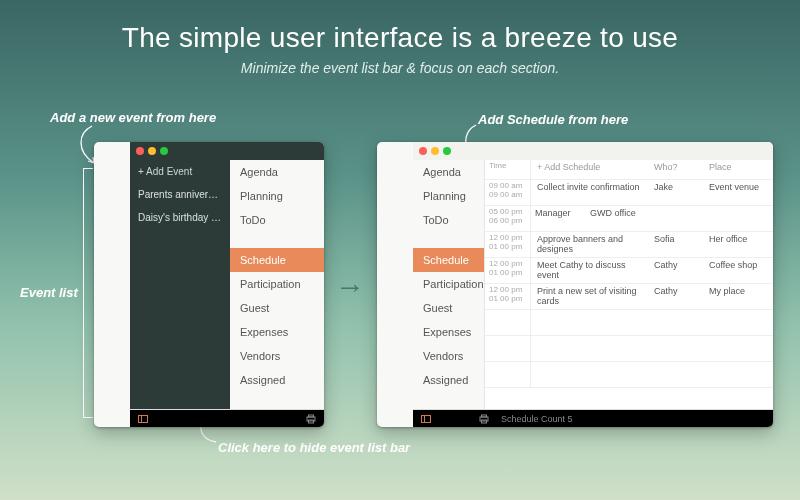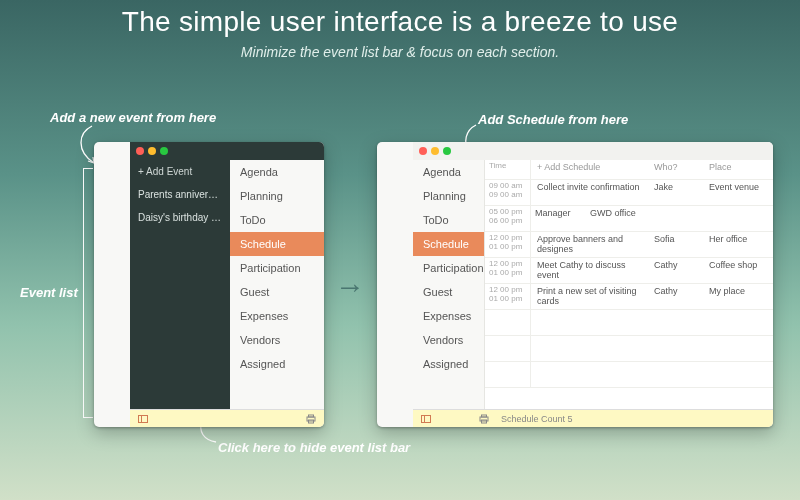--- a/index.html
+++ b/index.html
@@ -6,21 +6,21 @@
 body {
   width: 800px; height: 500px;
   background: linear-gradient(to bottom, #3a6663 0%, #5a9288 35%, #91c2ad 65%, #d1e0c8 100%);
   font-family: -apple-system, Helvetica, Arial, sans-serif;
   color: #fff;
   position: relative;
   overflow: hidden;
 }
 .headline {
   text-align: center;
-  padding-top: 6px;
+  padding-top: 22px;
   font-size: 28px;
   font-weight: 300;
   letter-spacing: 0.3px;
 }
 .headline .b { font-weight: 400; }
 .subhead {
   text-align: center;
   padding-top: 6px;
   font-size: 14px;
   font-style: italic;
@@ -82,25 +82,25 @@
 .catlist {
   flex: 1;
   background: #f8f8f6;
   color: #555;
   font-size: 11px;
 }
 .catlist .citm {
   padding: 6px 10px;
   cursor: pointer;
 }
-.catlist .citm.sel { background: #e98a5b; color: #fff; }
+.catlist .citm.sel { background: #e98a5b; color: #fff; margin-top: 16px; }
 
 .statusbar {
   height: 18px;
-  background: #fef9c3;
+  background: #000000;
   border-top: 1px solid #ddd;
   display: flex;
   align-items: center;
   padding: 0 8px;
   font-size: 9px;
   color: #888;
 }
 .statusbar .sp { flex: 1; }
 .ic { width: 10px; height: 10px; display: inline-block; }
 

